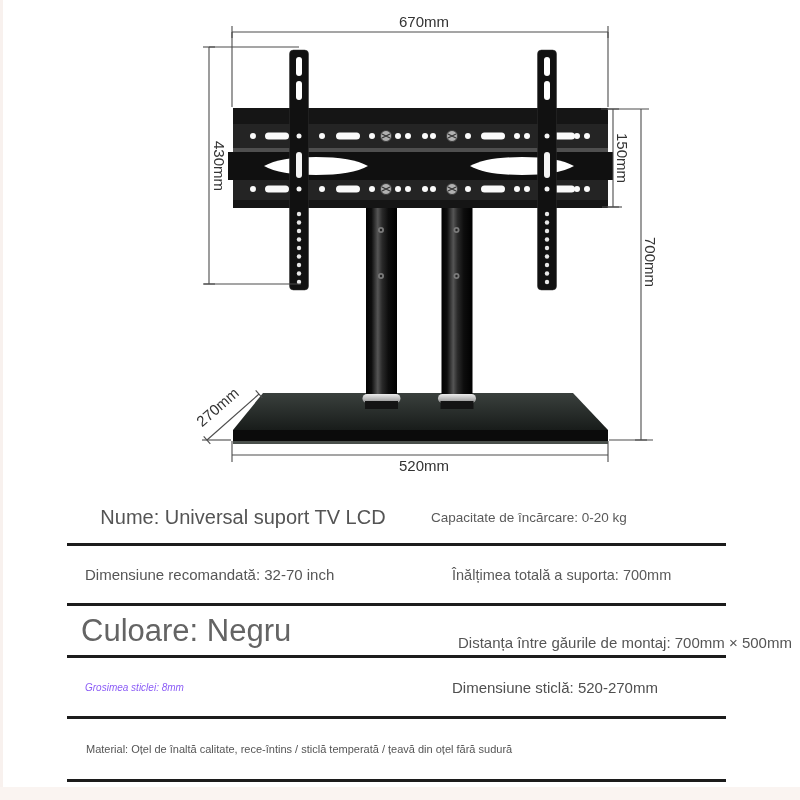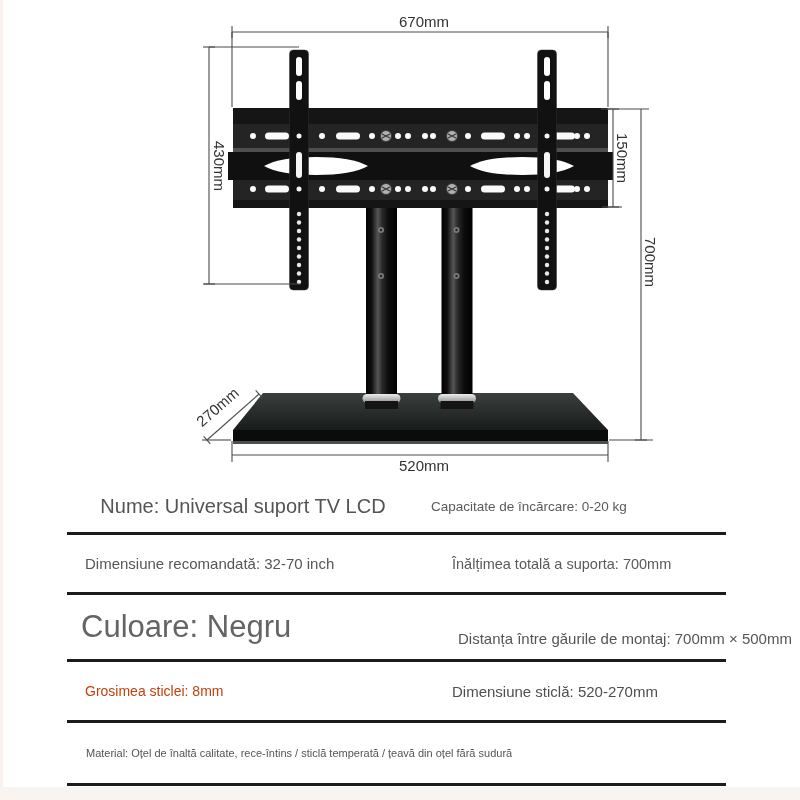--- a/index.html
+++ b/index.html
@@ -3,32 +3,32 @@
 <meta charset="utf-8">
 <style>
   html,body { margin:0; padding:0; background:#ffffff; }
   #page { position:relative; width:800px; height:800px; background:#ffffff; overflow:hidden;
           font-family:"Liberation Sans","DejaVu Sans",sans-serif; }
   #diagram { position:absolute; left:0; top:0; }
   svg text { font-family:"Liberation Sans","DejaVu Sans",sans-serif; font-size:15px; fill:#333333; }
   .edge-strip-left { position:absolute; left:0; top:0; width:3px; height:800px; background:#f8f1ee; }
   .edge-strip-bottom { position:absolute; left:0; top:787px; width:800px; height:13px; background:#faf4f1; }
 
-  .spec { position:absolute; left:67px; top:480px; width:659px; }
+  .spec { position:absolute; left:67px; top:491px; width:659px; }
   .row { display:flex; align-items:center; border-bottom:3px solid #1c1c1c; box-sizing:border-box; }
-  .r1 { height:55px; } .r2 { height:60px; } .r3 { height:67px; } .r4 { height:61px; } .r5 { height:63px; }
+  .r1 { height:55px; } .r2 { height:60px; } .r3 { height:52px; } .r4 { height:61px; } .r5 { height:63px; }
   .cell { white-space:nowrap; }
   .cell.left { width:352px; flex:none; }
   .c1l { text-align:center; font-size:20px; color:#545454; }
   .c1r { font-size:13.5px; padding-left:12px; color:#5a5a5a; }
   .c2l { padding-left:18px; font-size:15px; color:#565656; }
   .c2r { font-size:14.5px; padding-left:15px; color:#5a5a5a; }
   .c3l { padding-left:14px; font-size:31px; color:#646464; }
   .c3r { font-size:15px; padding-left:25px; color:#555555;margin-top:23px; }
-  .c4l { padding-left:18px; font-size:14px; color:#c2410c; }
+  .c4l { padding-left:18px; font-size:10px; color:#8b5cf6;font-style:italic; }
   .c4r { font-size:15px; padding-left:15px; color:#4f4f4f; }
   .c5  { padding-left:19px; font-size:11px; color:#555555; }
 </style>
 </head>
 <body>
 
 <div id="page">
 
   <div class="edge-strip-left"></div>
   <div class="edge-strip-bottom"></div>

